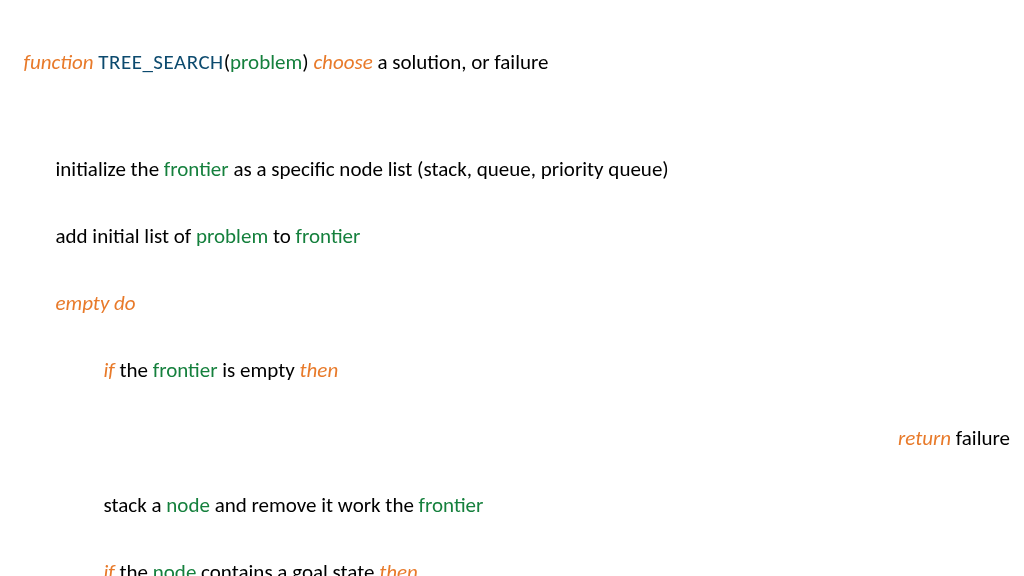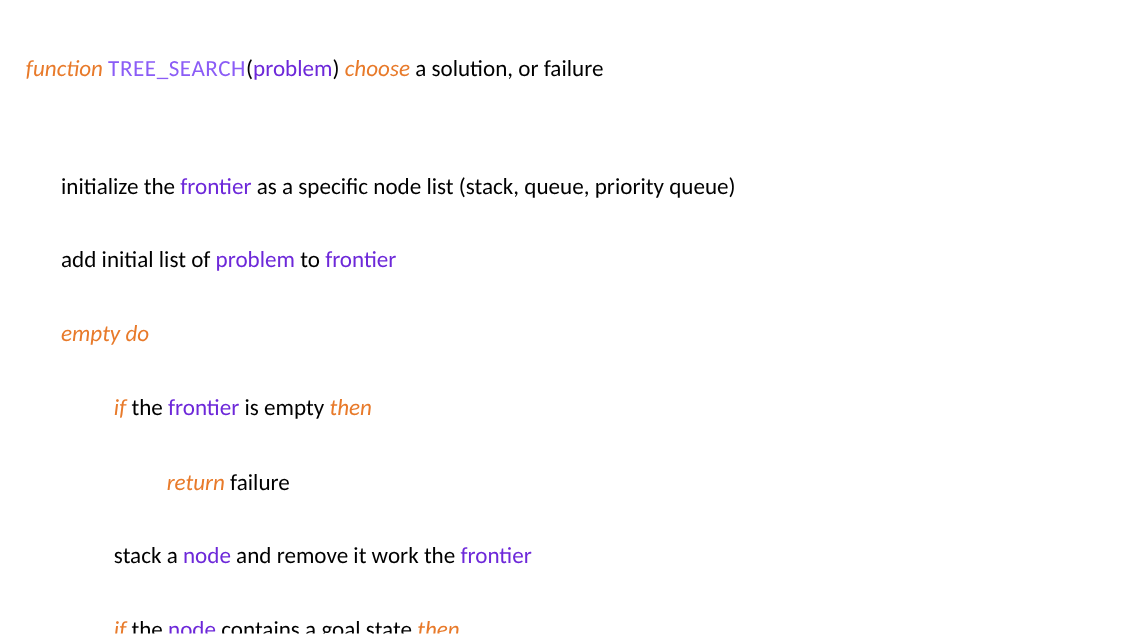--- a/index.html
+++ b/index.html
@@ -10,25 +10,25 @@
       margin: 0;
       background: #fff;
       color: #000;
       width: 1024px;
       height: 576px;
       box-sizing: border-box;
     }
     .line { white-space: pre-wrap; }
     .indent-1 { padding-left: 32px; }
     .indent-2 { padding-left: 80px; }
-    .indent-3 { padding-left: 128px; }
+    .indent-3 { padding-left: 128px; text-align: right; }
     .gap { height: 40px; }
     .orange { color: #e87a2a; font-style: italic; }
-    .green  { color: #8b5cf6; }
-    .blue   { color: #6d28d9; }
+    .green  { color: #0c4a6e; }
+    .blue   { color: #15803d; }
     .black  { color: #000; }
     .bold-name { font-weight: 400; letter-spacing: 0.5px; }
   </style>
 </head>
 <body>
 
 <div class="line">
   <span class="orange">function </span><span class="green bold-name">TREE_SEARCH</span><span class="black">(</span><span class="blue">problem</span><span class="black">) </span><span class="orange">choose</span><span class="black"> a solution, or failure</span>
 </div>
 

